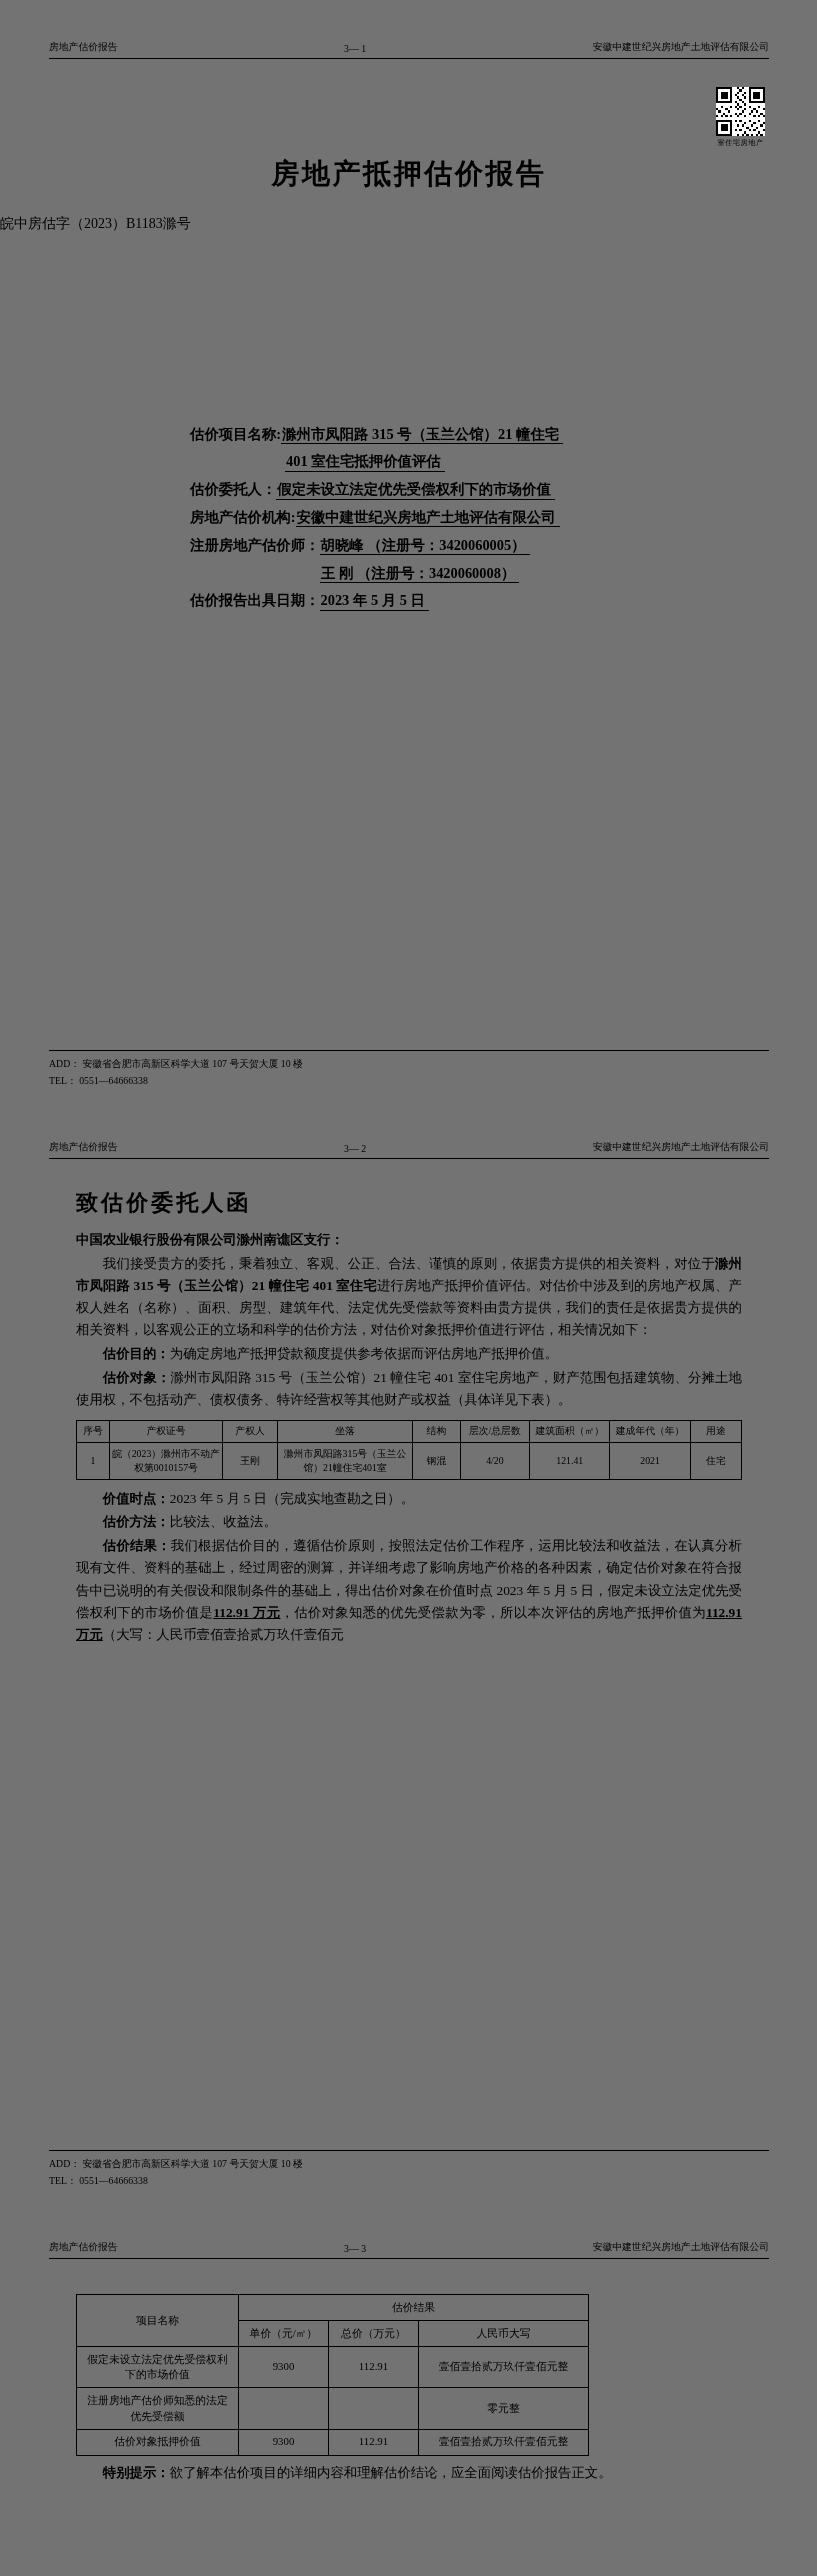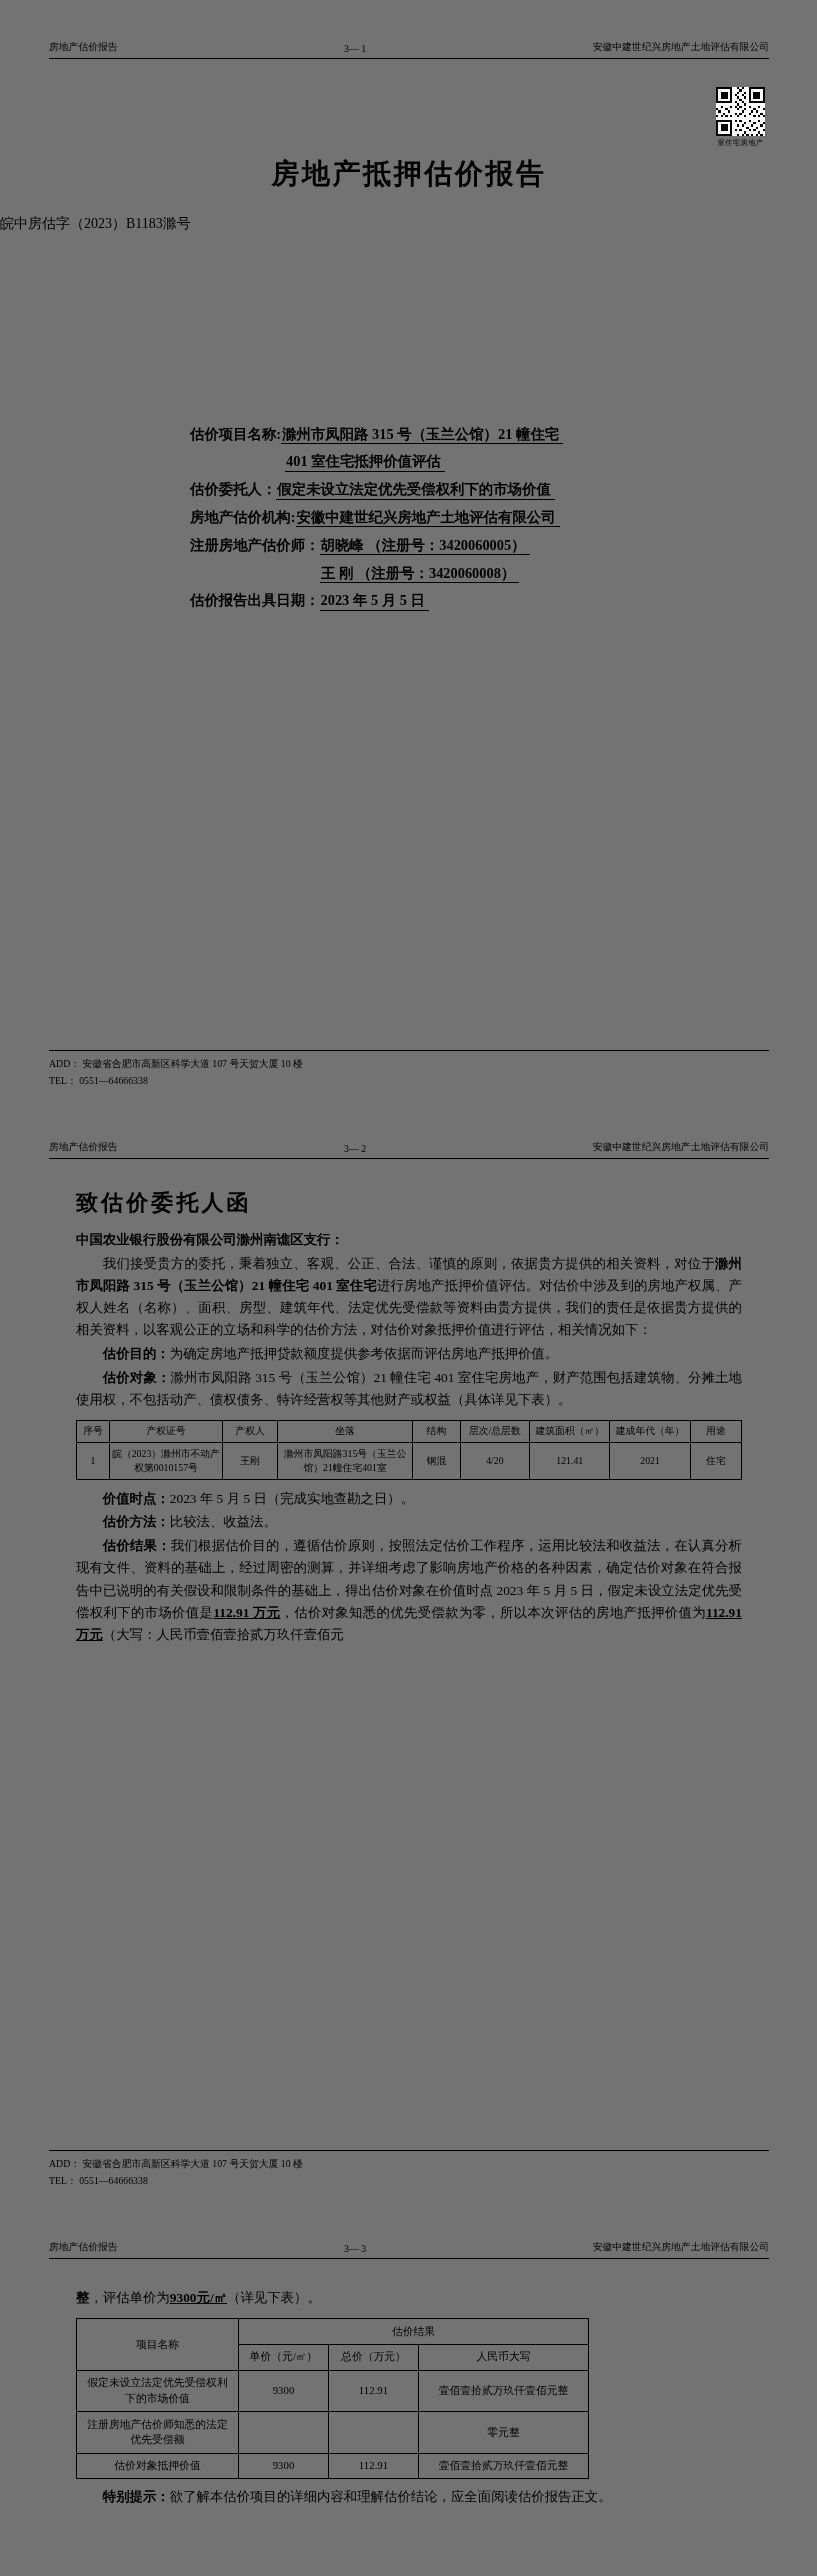--- a/index.html
+++ b/index.html
@@ -258,23 +258,20 @@
 </section>
 
 <section class="page">
   <header class="pg-header">
     <span>房地产估价报告</span>
     <span>3— 3</span>
     <span>安徽中建世纪兴房地产土地评估有限公司</span>
   </header>
 
   <div class="content">
-    <p class="para noindent">
-      <span class="bold">整</span><span>，评估单价为</span><span class="bold u2">9300元/㎡</span><span>（详见下表）。</span>
-    </p>
 
     <table class="result-table">
       <tbody>
           <tr>
         <td class="rc0" rowspan="2">项目名称</td>
         <td colspan="3">估价结果</td>
       </tr>
       <tr>
         <td class="rc1">单价（元/㎡）</td>
         <td class="rc2">总价（万元）</td>

